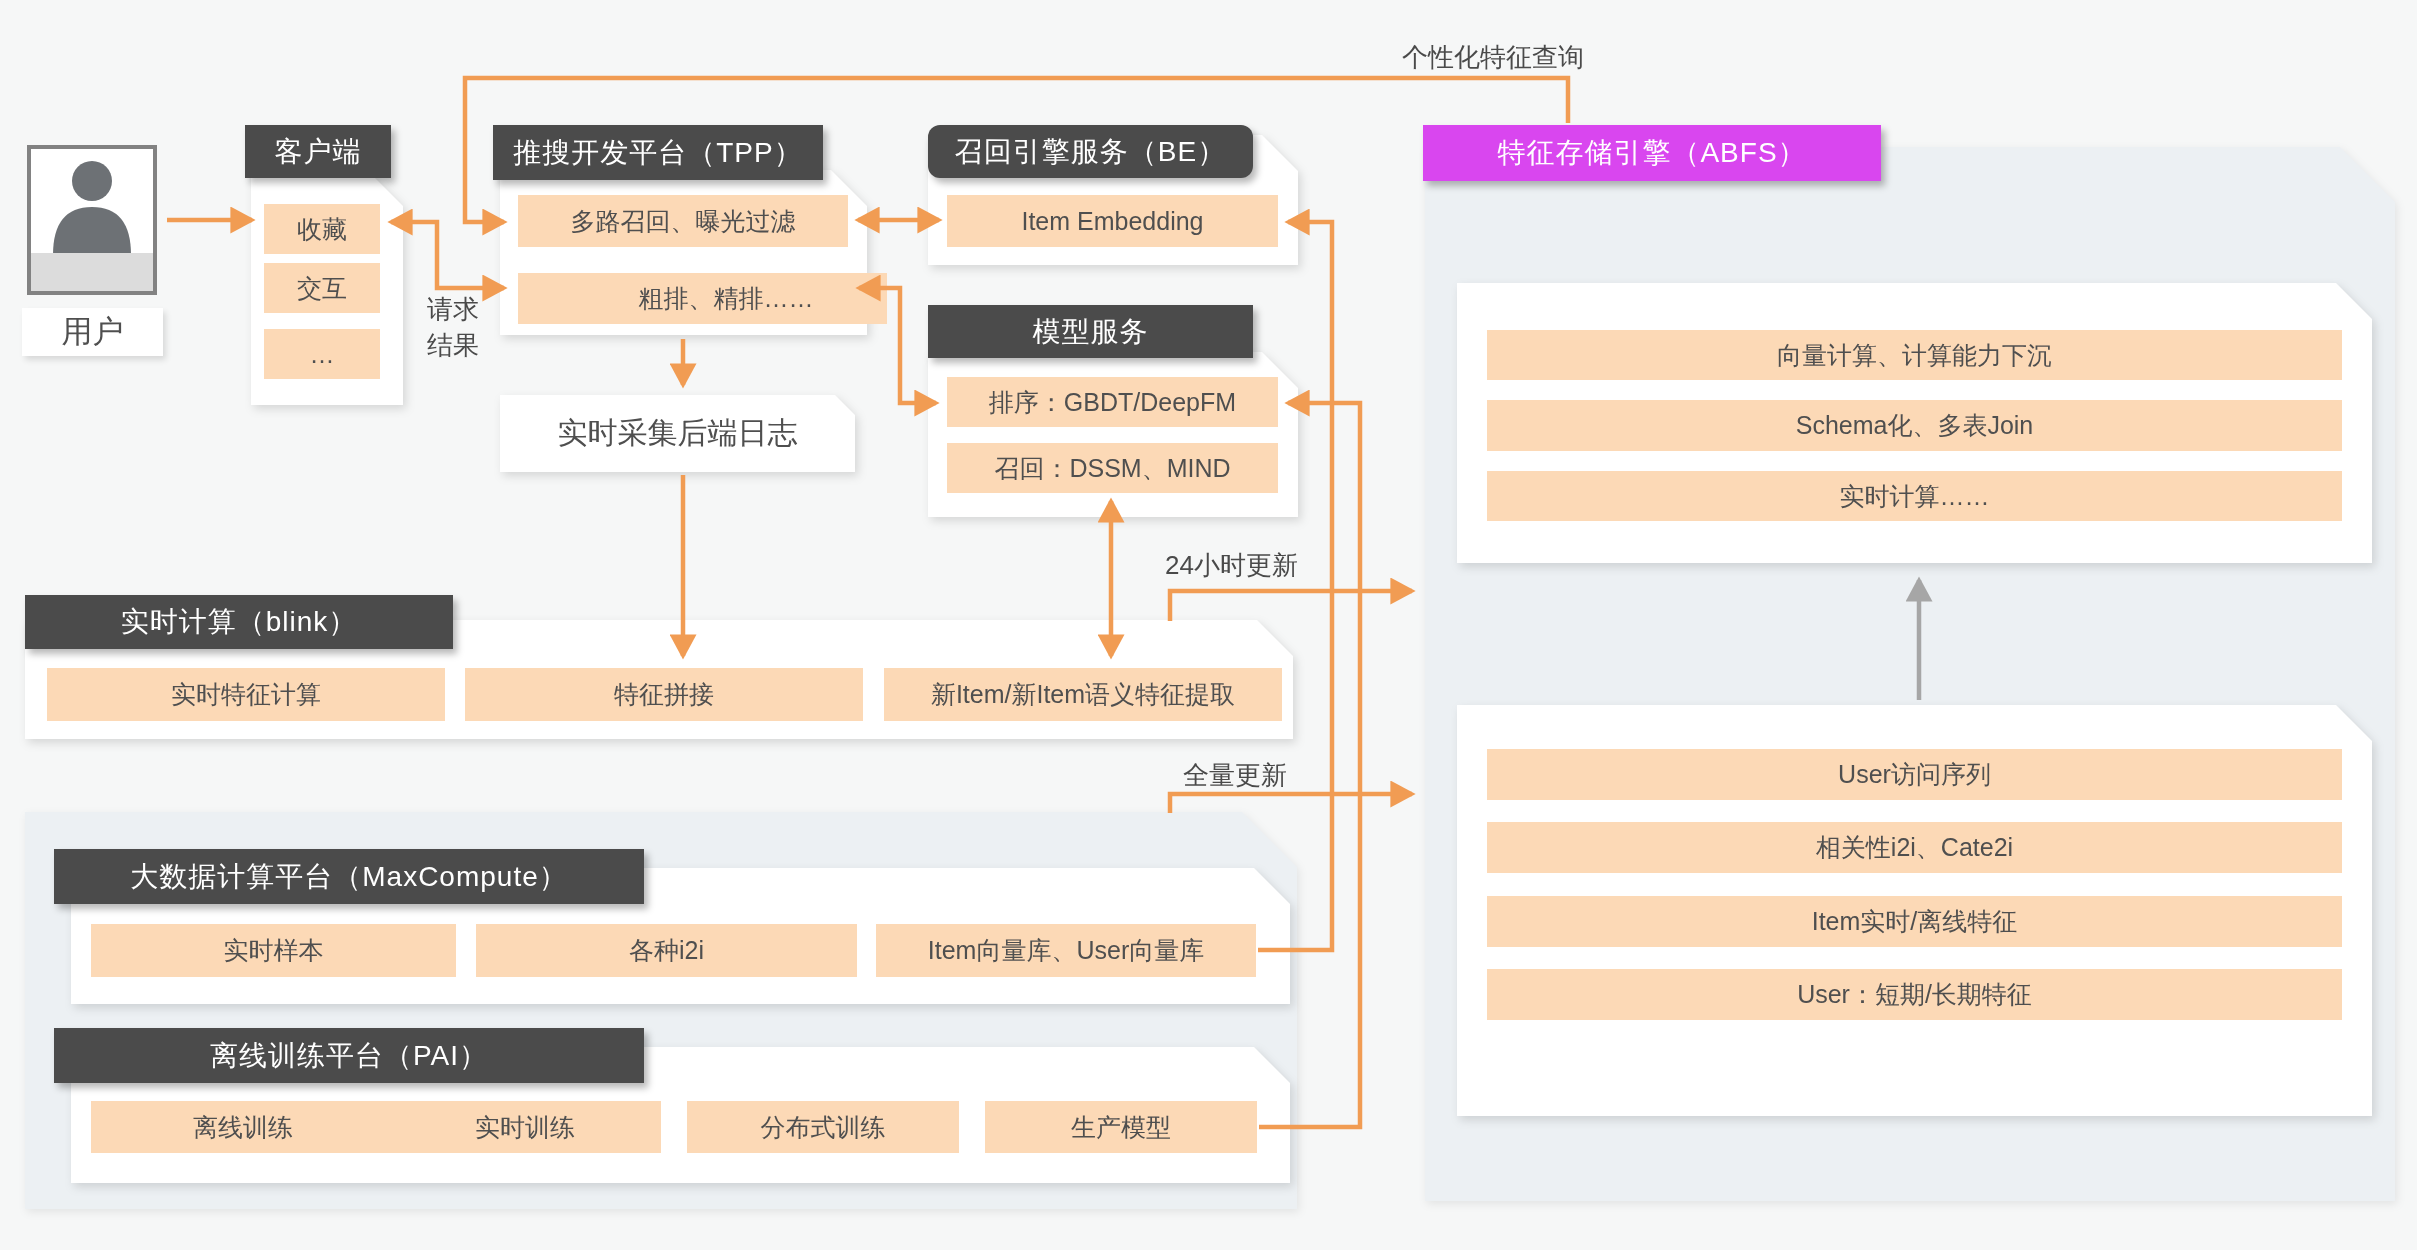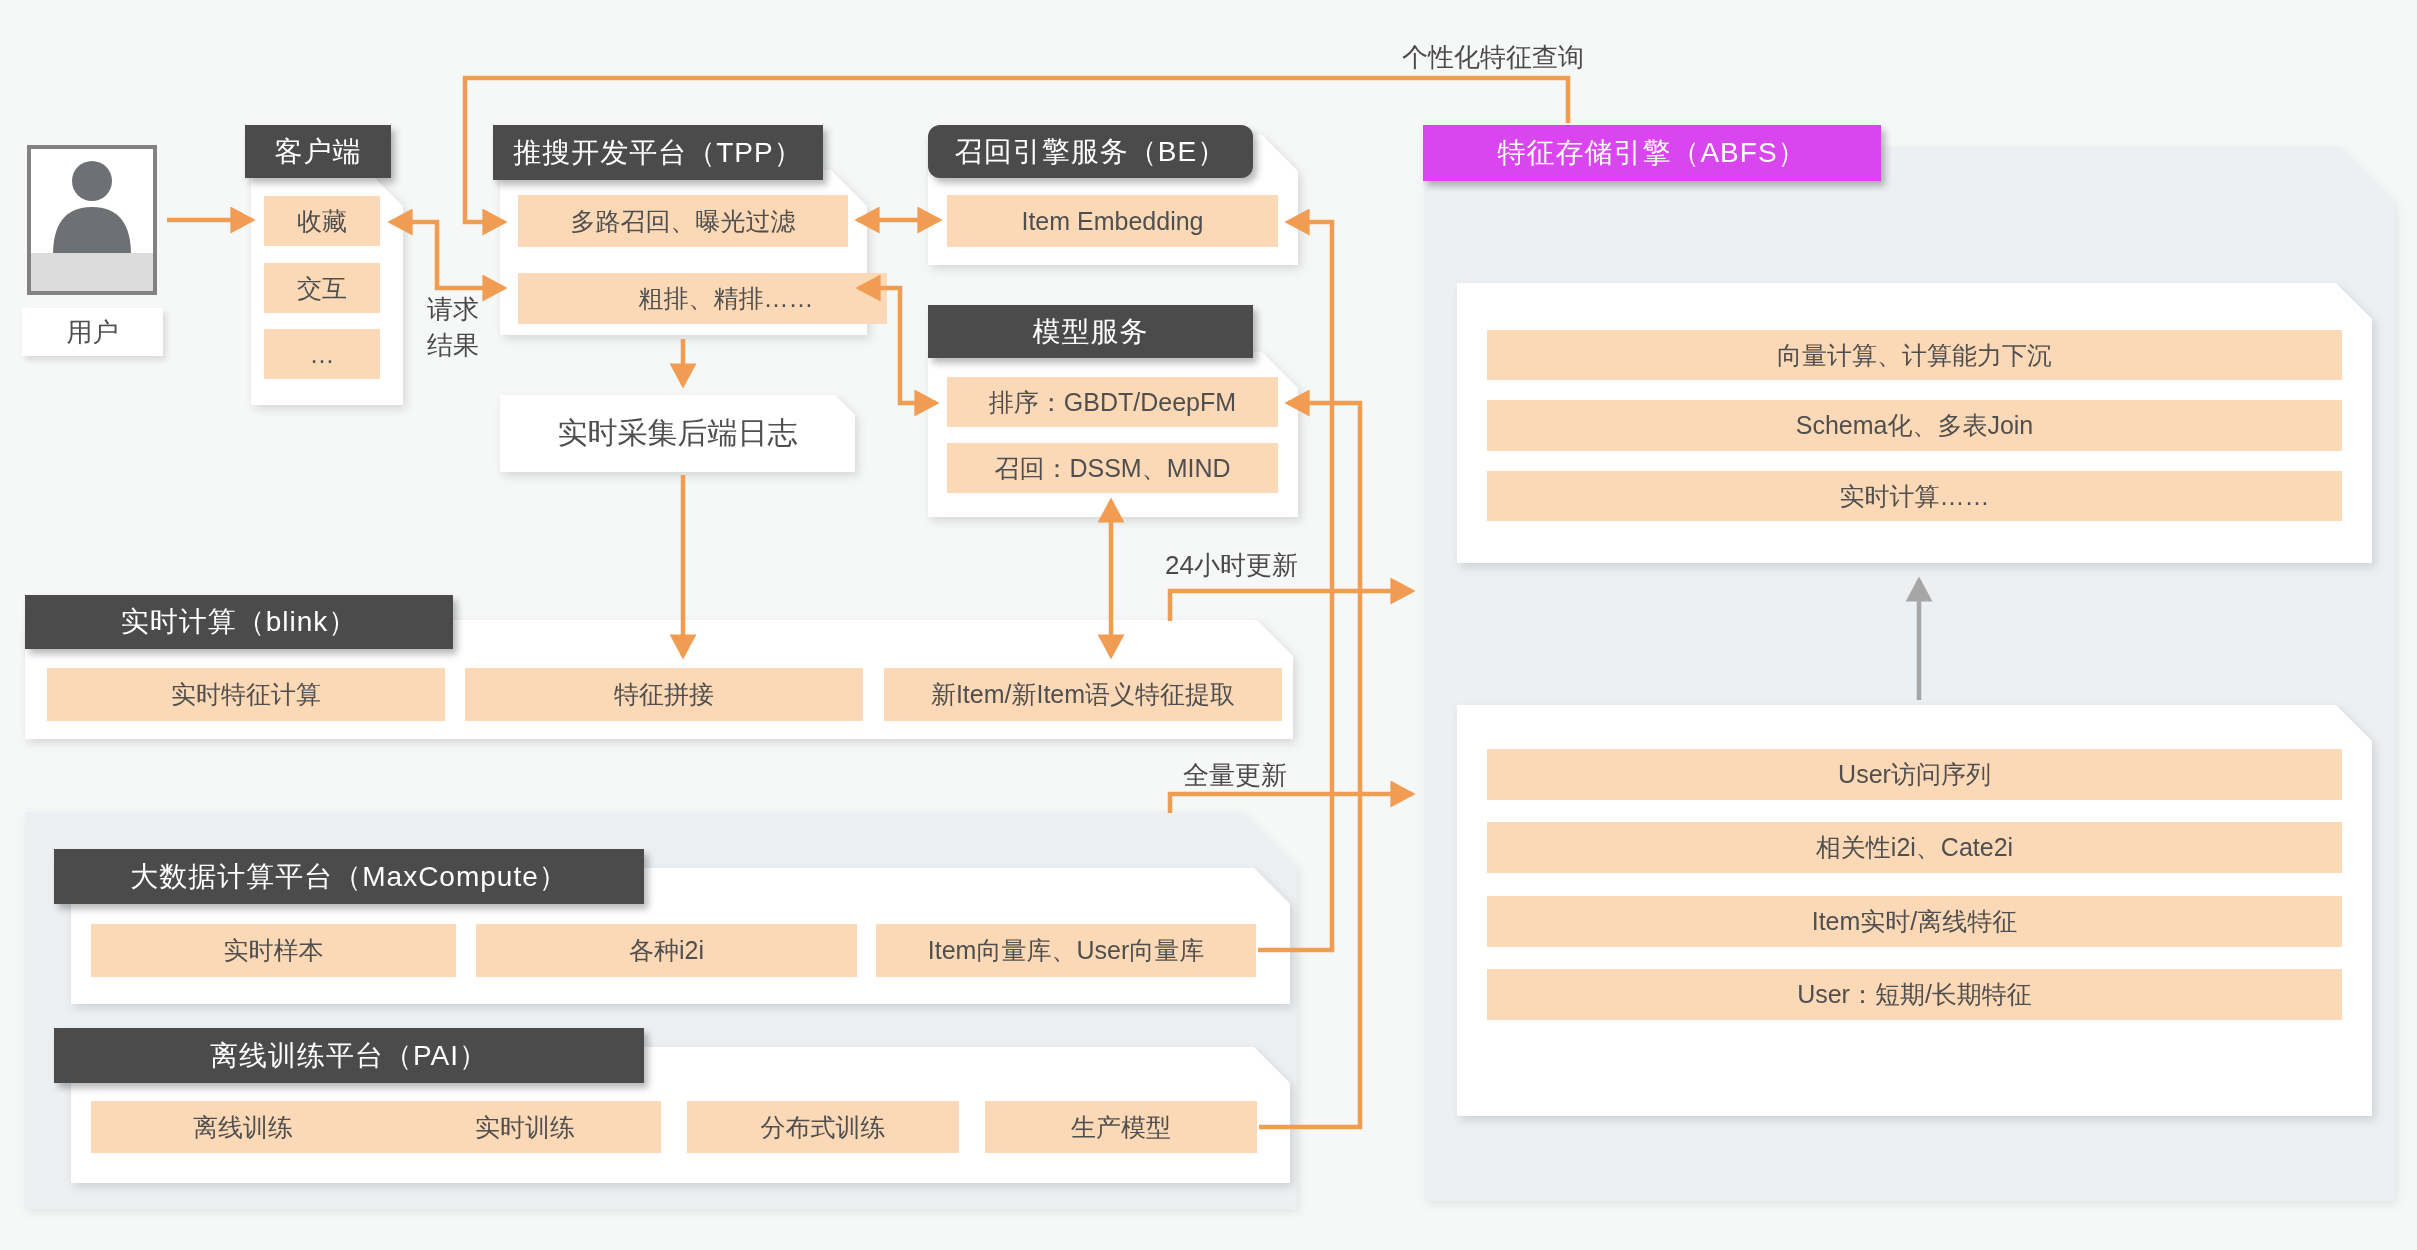--- a/index.html
+++ b/index.html
@@ -22,21 +22,21 @@
   
   .oi{position:absolute;background:#fcd9b6;display:flex;align-items:center;justify-content:center;
       font-size:25px;color:#4f4f4f;z-index:4;white-space:nowrap;}
   
   .lbl{position:absolute;font-size:26px;color:#4a4a4a;z-index:8;white-space:nowrap;}
   
   #user-box{position:absolute;left:27px;top:145px;width:130px;height:150px;background:#ffffff;
             border:4px solid #828282;box-sizing:border-box;z-index:3;}
   #user-strip{position:absolute;left:0;right:0;bottom:0;height:38px;background:#dcdcdc;}
   #user-label-box{position:absolute;left:22px;top:308px;width:141px;height:48px;background:#ffffff;
-            display:flex;align-items:center;justify-content:center;font-size:26px;z-index:3;
+            display:flex;align-items:center;justify-content:center;font-size:31px;z-index:3;
             box-shadow:3px 4px 6px rgba(0,0,0,0.12);}
   #arrow-layer{position:absolute;left:0;top:0;z-index:6;pointer-events:none;}
   .logtext{display:flex;align-items:center;justify-content:center;width:100%;height:100%;
            font-size:30px;color:#4f4f4f;}
 </style>
 </head>
 <body>
 
 <div id="stage">
 
@@ -57,21 +57,21 @@
   <div id="user-label-box">
     <span>用户</span>
   </div>
 
   <div class="cardw" style="left:251px;top:170px;width:152px;height:235px;">
     <div class="card fold36"></div>
   </div>
   <div class="hdr" style="left:245px;top:125px;width:146px;height:53px;">
     <span>客户端</span>
   </div>
-  <div class="oi" style="left:264px;top:196px;width:116px;height:50px;">
+  <div class="oi" style="left:264px;top:204px;width:116px;height:50px;">
     <span>收藏</span>
   </div>
   <div class="oi" style="left:264px;top:263px;width:116px;height:50px;">
     <span>交互</span>
   </div>
   <div class="oi" style="left:264px;top:329px;width:116px;height:50px;">
     <span>…</span>
   </div>
 
   <div class="cardw" style="left:500px;top:170px;width:367px;height:165px;">

